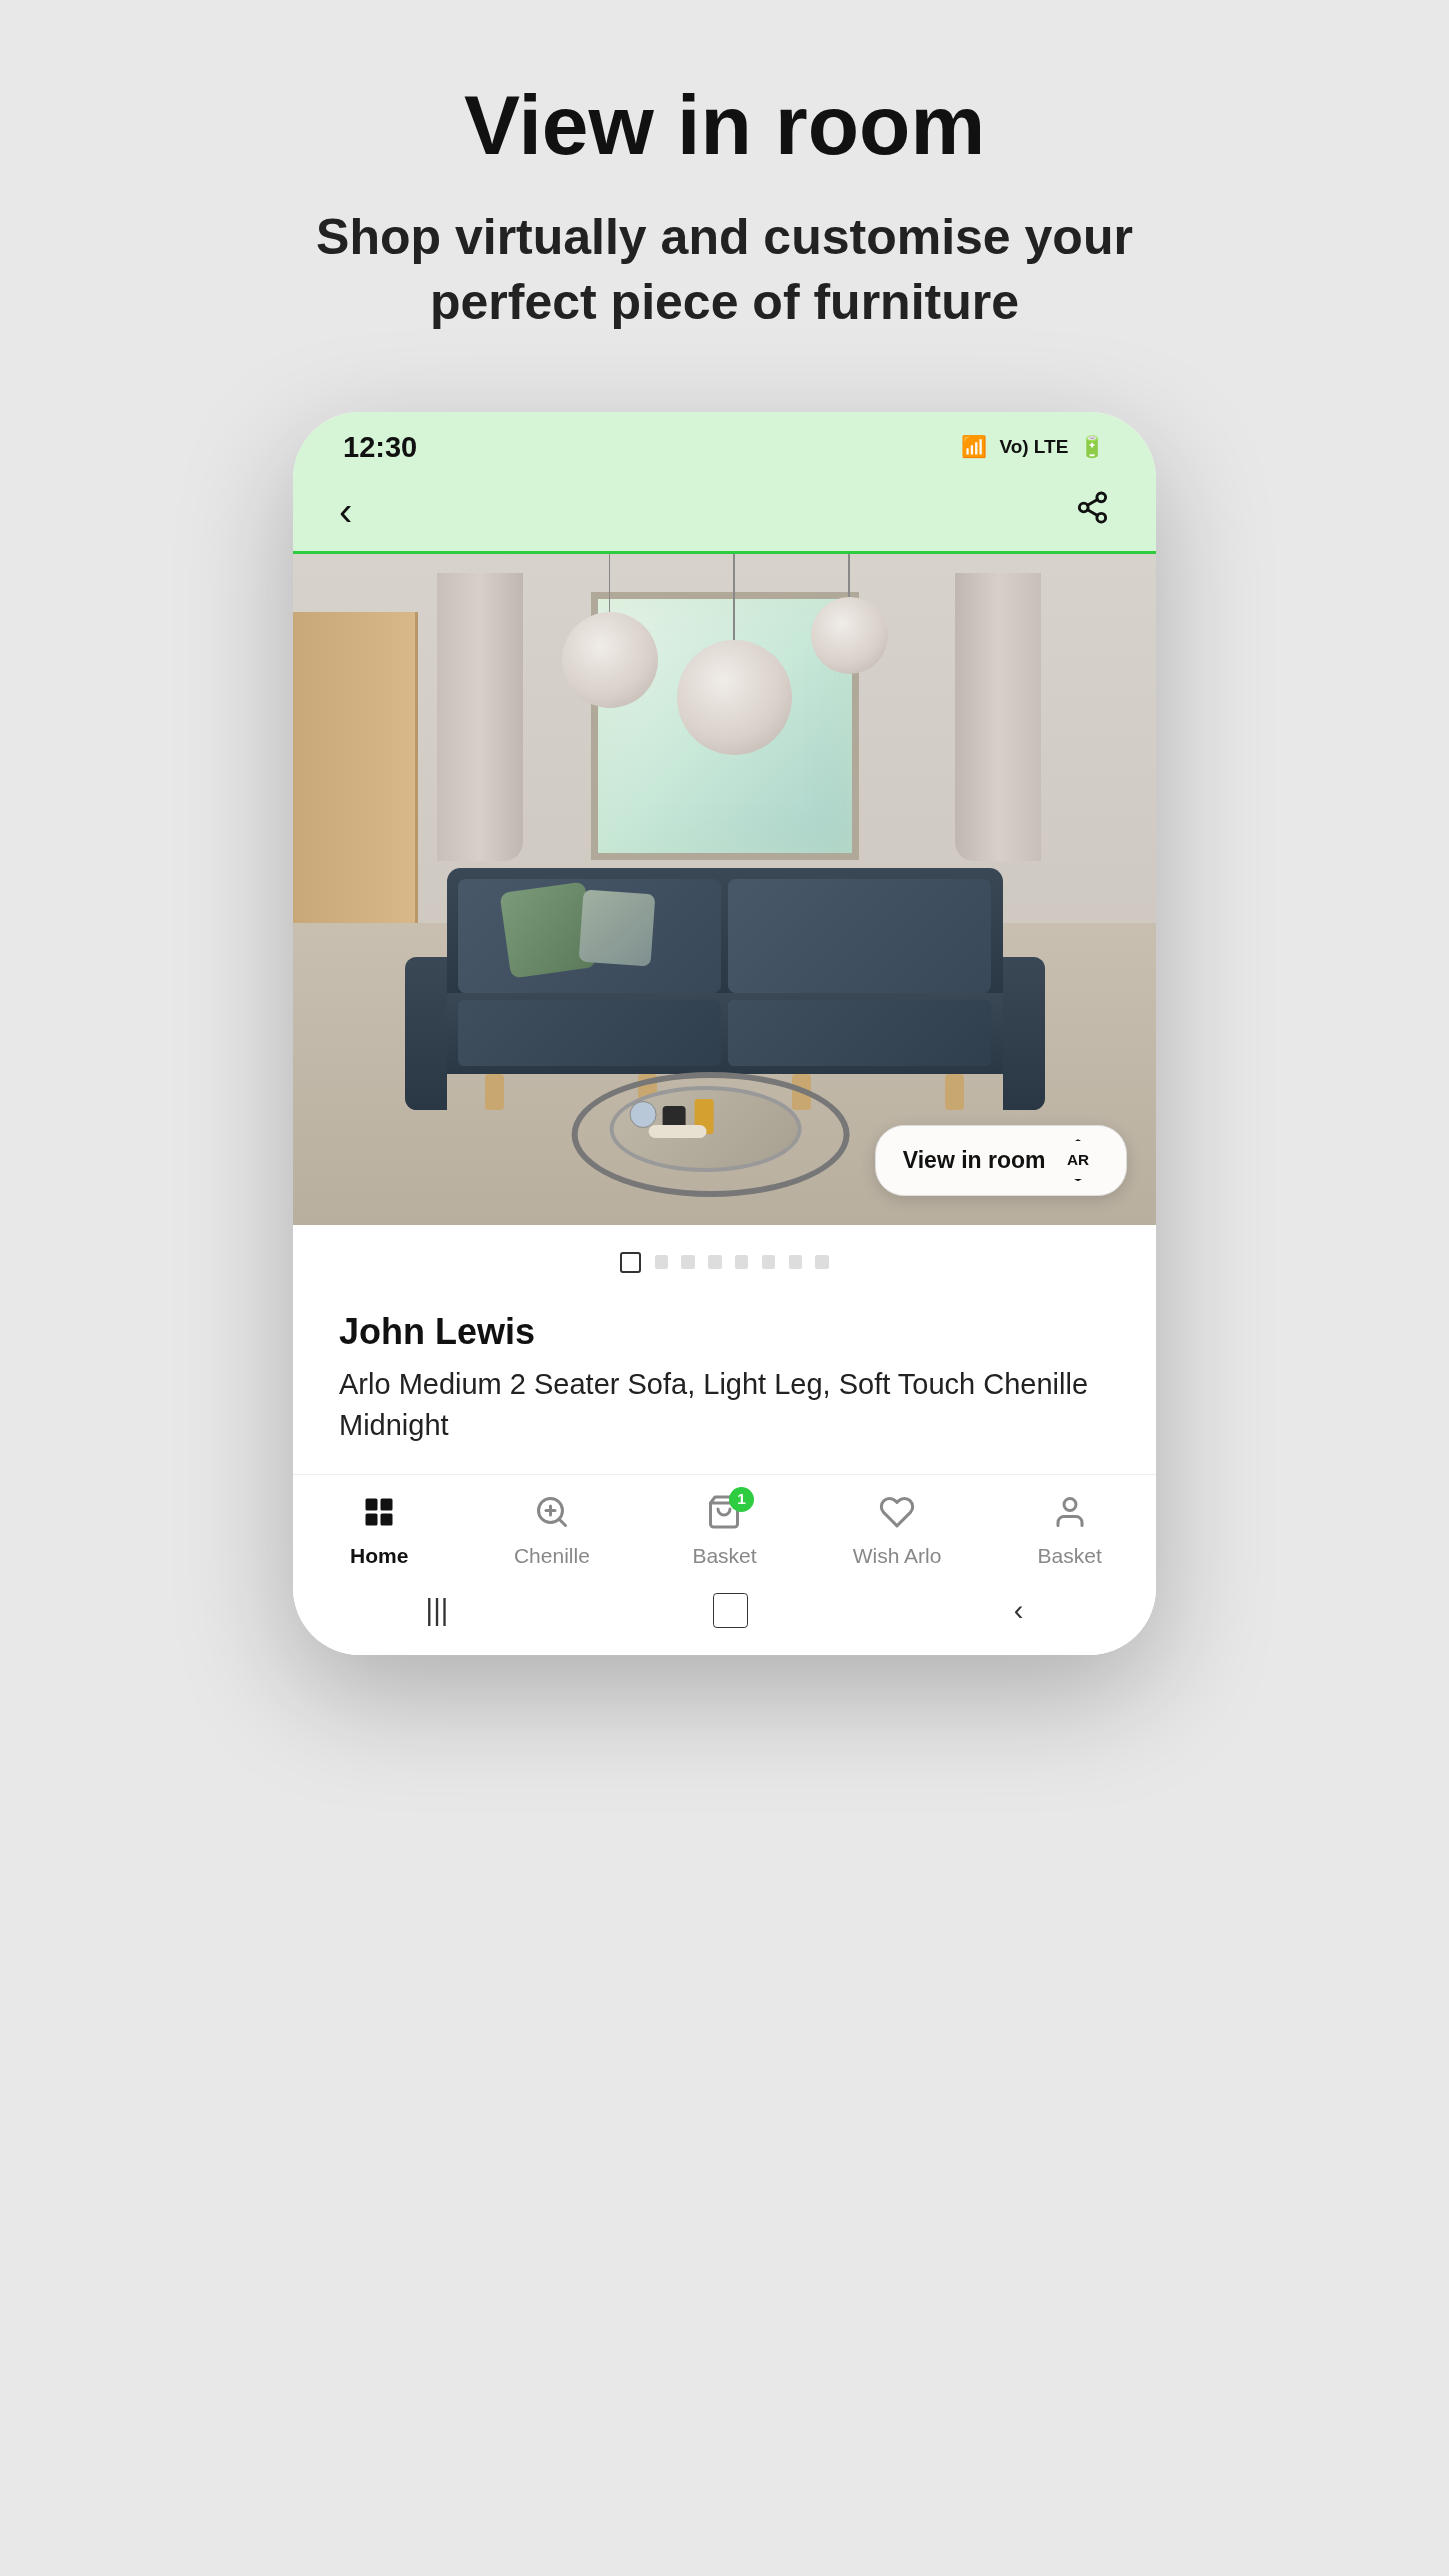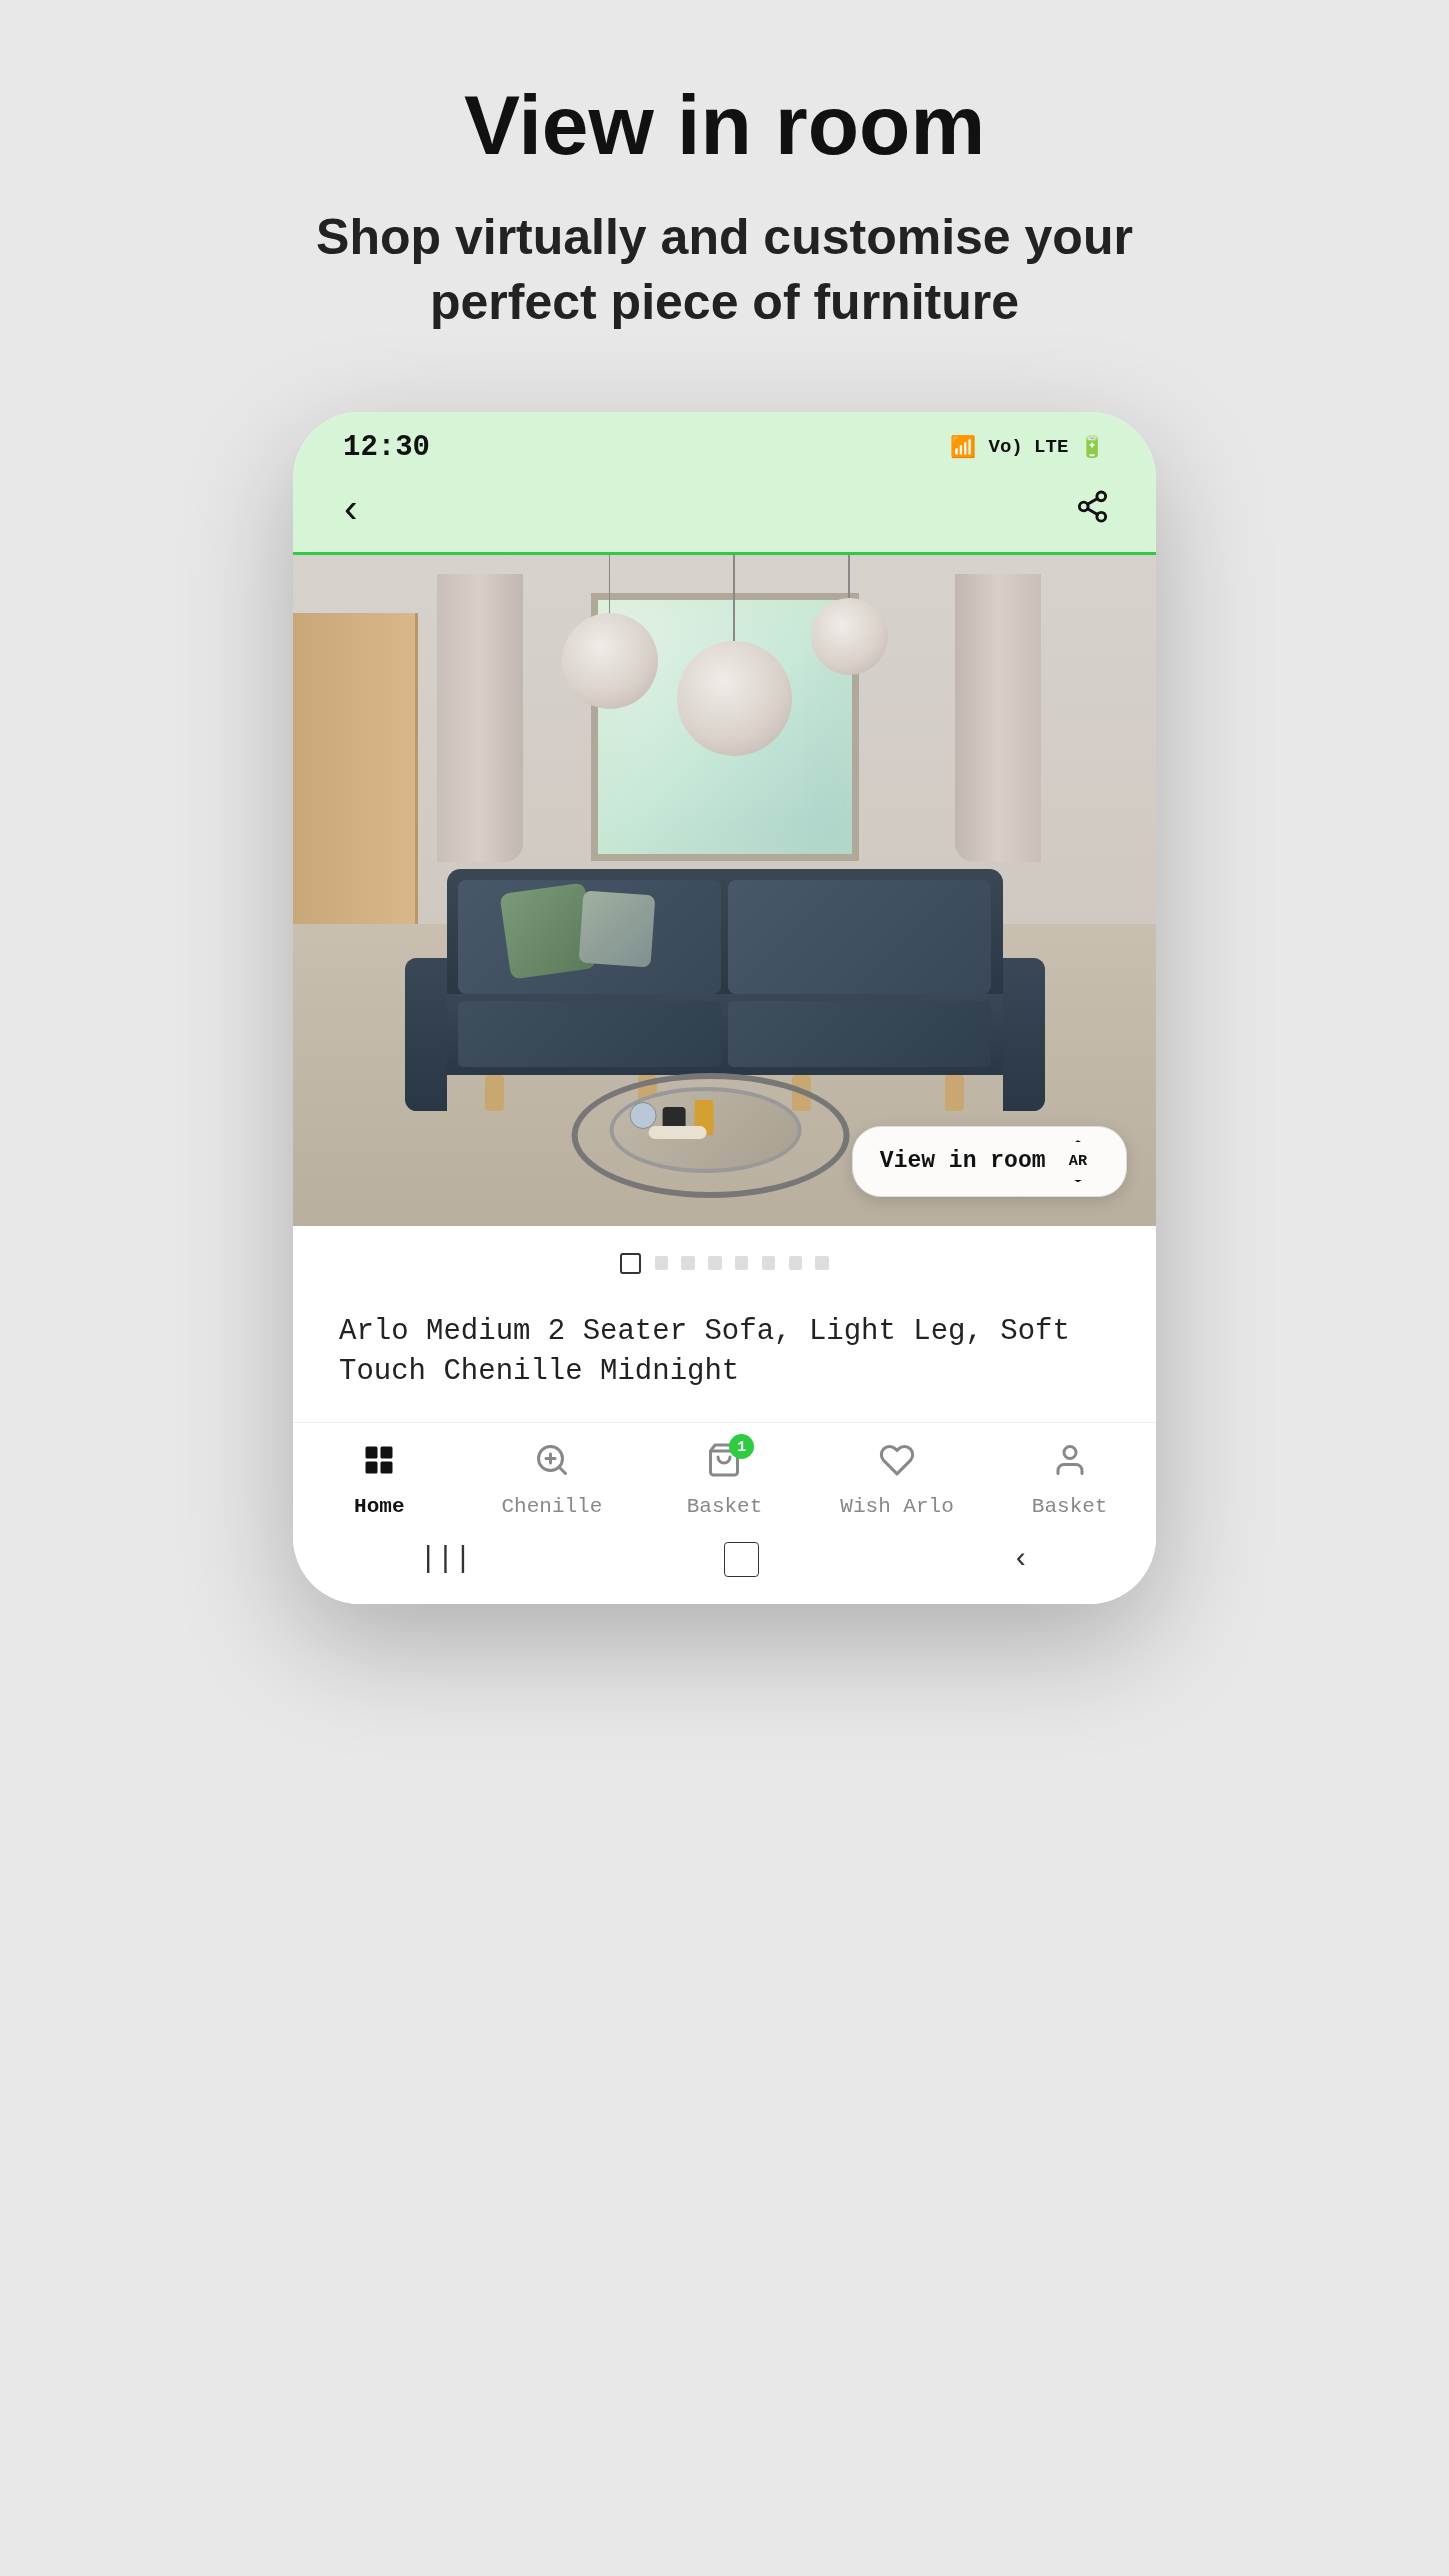--- a/index.html
+++ b/index.html
@@ -35,21 +35,20 @@
     }
 
     
     .phone {
       width: 863px;
       background: #fff;
       border-radius: 67px;
       box-shadow: 0 38px 115px rgba(0,0,0,0.25);
       overflow: hidden;
       position: relative;
-      font-family: Liberation Mono, monospace;
     }
 
     
     .status-bar {
       background: #d6f5d6;
       display: flex;
       justify-content: space-between;
       align-items: center;
       padding: 17px 50px 13.4px 50px;
       height: 67px;
@@ -460,20 +459,21 @@
     <div class="dot"></div>
     <div class="dot"></div>
     <div class="dot"></div>
     <div class="dot"></div>
     <div class="dot"></div>
     <div class="dot"></div>
     <div class="dot"></div>
   </div>
 
   <div class="product-info">
+    <div class="brand-name">John Lewis</div>
     <div class="product-name">Arlo Medium 2 Seater Sofa, Light Leg, Soft Touch Chenille Midnight</div>
   </div>
 
   <div class="tab-bar">
 
     <div class="tab-item">
       <div class="tab-icon active">
         <svg width="36" height="36" viewBox="0 0 24 24" fill="#111" stroke="none">
           <rect x="3" y="3" width="8" height="8" rx="1"></rect>
           <rect x="13" y="3" width="8" height="8" rx="1"></rect>

